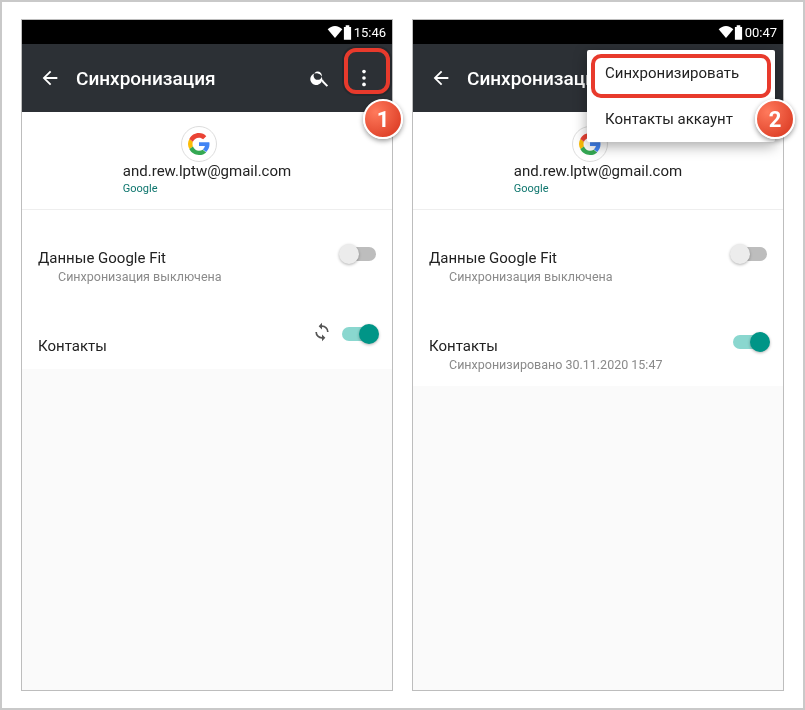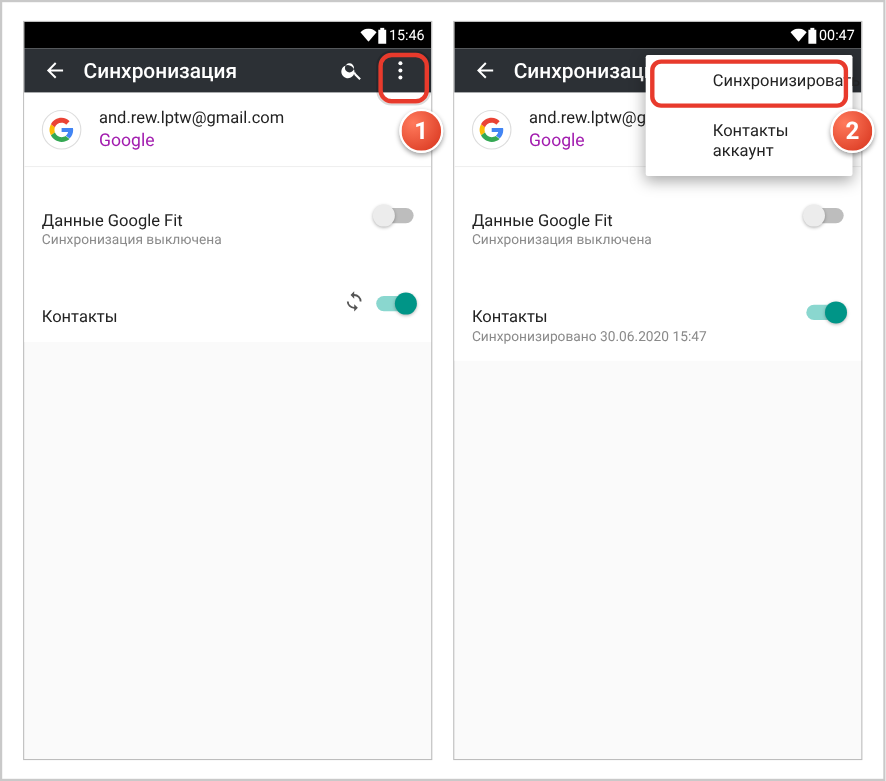--- a/index.html
+++ b/index.html
@@ -31,21 +31,21 @@
     align-items: center;
     justify-content: flex-end;
     padding: 0 6px;
     font-size: 13px;
     gap: 0;
   }
   .wifi-icon, .bat-icon { display: inline-flex; }
   .status-time { margin-left: 2px; }
 
   .app-bar {
-    height: 40px;
+    height: 68px;
     background: #2c3035;
     color: #fff;
     display: flex;
     align-items: center;
     padding: 0 6px;
     position: relative;
   }
   .app-bar .icon-btn {
     width: 44px;
     height: 44px;
@@ -72,42 +72,43 @@
     box-shadow: 0 0 0 2px rgba(0,0,0,0.15);
     pointer-events: none;
   }
 
   .account-row {
     background: #fff;
     display: flex;
     align-items: center;
     padding: 14px 16px;
     border-bottom: 1px solid #eee;
+    flex-direction: column;
   }
   .account-avatar {
     width: 36px; height: 36px;
     border-radius: 50%;
     border: 1px solid #ddd;
     background: #fff;
     display: flex; align-items: center; justify-content: center;
     margin-right: 16px;
   }
   .account-email { font-size: 15px; color: #222; }
-  .account-provider { font-size: 16px; color: #a21caf; margin-top: 2px; }
+  .account-provider { font-size: 11px; color: #0f766e; margin-top: 2px; }
 
   .list { background: #fff; }
   .list-item {
     display: flex;
     align-items: center;
     padding: 14px 16px;
     min-height: 68px;
   }
   .list-text { flex: 1; }
   .list-title { font-size: 15px; color: #222; margin-top: 25px; }
-  .list-sub { font-size: 12.5px; color: #8a8a8a; margin-top: 2px; }
+  .list-sub { font-size: 12.5px; color: #8a8a8a; margin-top: 2px; margin-left: 20px; }
   .sync-icon { margin-right: 10px; color: #555; }
 
   .switch {
     width: 34px; height: 14px;
     border-radius: 7px;
     position: relative;
   }
   .switch .knob {
     position: absolute;
     width: 20px; height: 20px;
@@ -128,21 +129,20 @@
     background: #fff;
     box-shadow: 0 4px 14px rgba(0,0,0,0.35);
     border-radius: 2px;
     z-index: 10;
   }
   .menu-item {
     padding: 14px 18px;
     font-size: 15px;
     color: #222;
     cursor: pointer;
-    margin-left: 43px;
   }
   .menu-highlight {
     position: absolute;
     left: 4px; right: 4px; top: 4px;
     height: 44px;
     border: 4px solid #e83a2c;
     border-radius: 10px;
     pointer-events: none;
   }
 
@@ -290,21 +290,21 @@
         <div class="list-title">Данные Google Fit</div>
         <div class="list-sub">Синхронизация выключена</div>
       </div>
       <div class="switch off">
           <div class="knob"></div>
         </div>
     </div>
     <div class="list-item">
       <div class="list-text">
         <div class="list-title">Контакты</div>
-        <div class="list-sub">Синхронизировано 30.06.2020 15:47</div>
+        <div class="list-sub">Синхронизировано 30.11.2020 15:47</div>
       </div>
       <div class="switch on">
           <div class="knob"></div>
         </div>
     </div>
   </div>
 
   <div class="overflow-menu">
     <div class="menu-item">Синхронизировать</div>
     <div class="menu-item">Контакты аккаунт</div>

